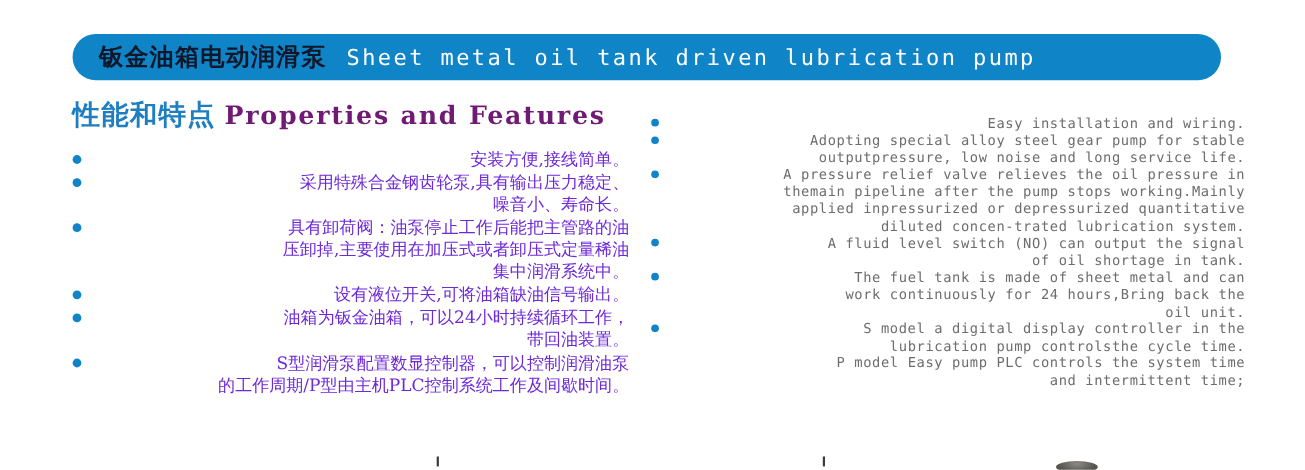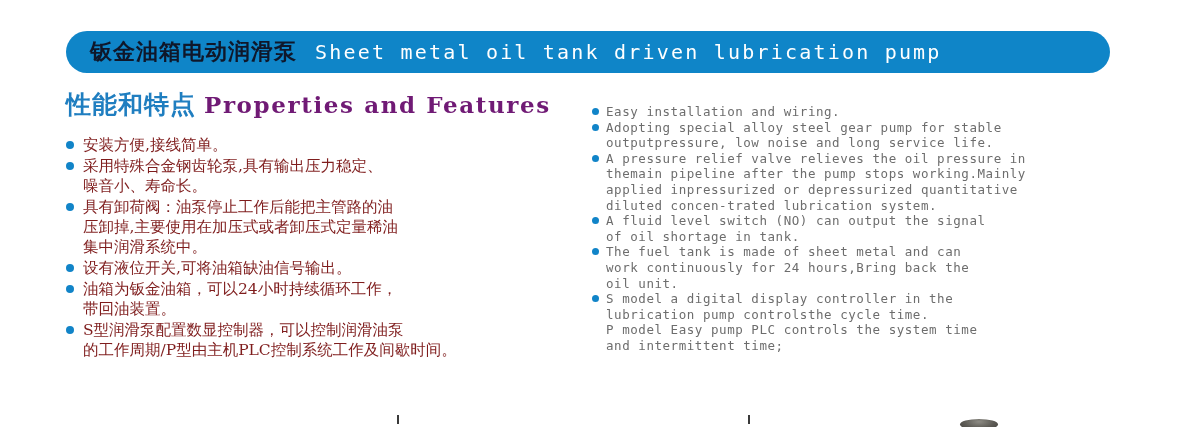--- a/index.html
+++ b/index.html
@@ -76,32 +76,33 @@
 
   ul.bullets {
     list-style: none;
     margin: 0;
     padding: 0;
   }
   ul.bullets > li {
     position: relative;
     padding-left: 17px;
     margin: 0 0 1px 0;
+    text-align: right;
   }
   ul.bullets > li .dot {
     position: absolute;
     left: 0;
     top: 6px;
     width: 8px;
     height: 8px;
     border-radius: 50%;
     background: #1184c8;
   }
   .cn-text {
-    color: #7f1d1d;
+    color: #6d28d9;
     font-family: "DejaVu Serif", "Liberation Serif", serif;
     font-size: 15.5px;
     line-height: 20px;
     white-space: pre-line;
     display: block;
   }
 
   
   .right-col {
     position: absolute;

